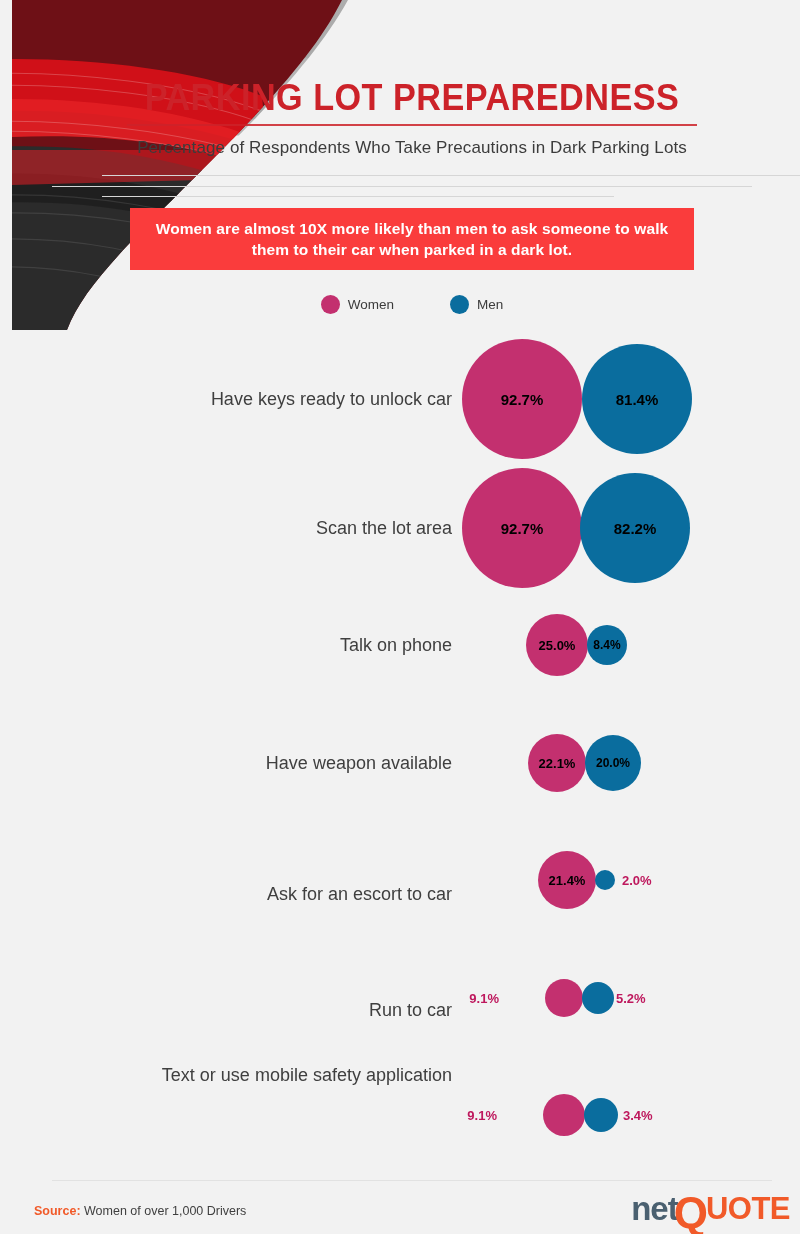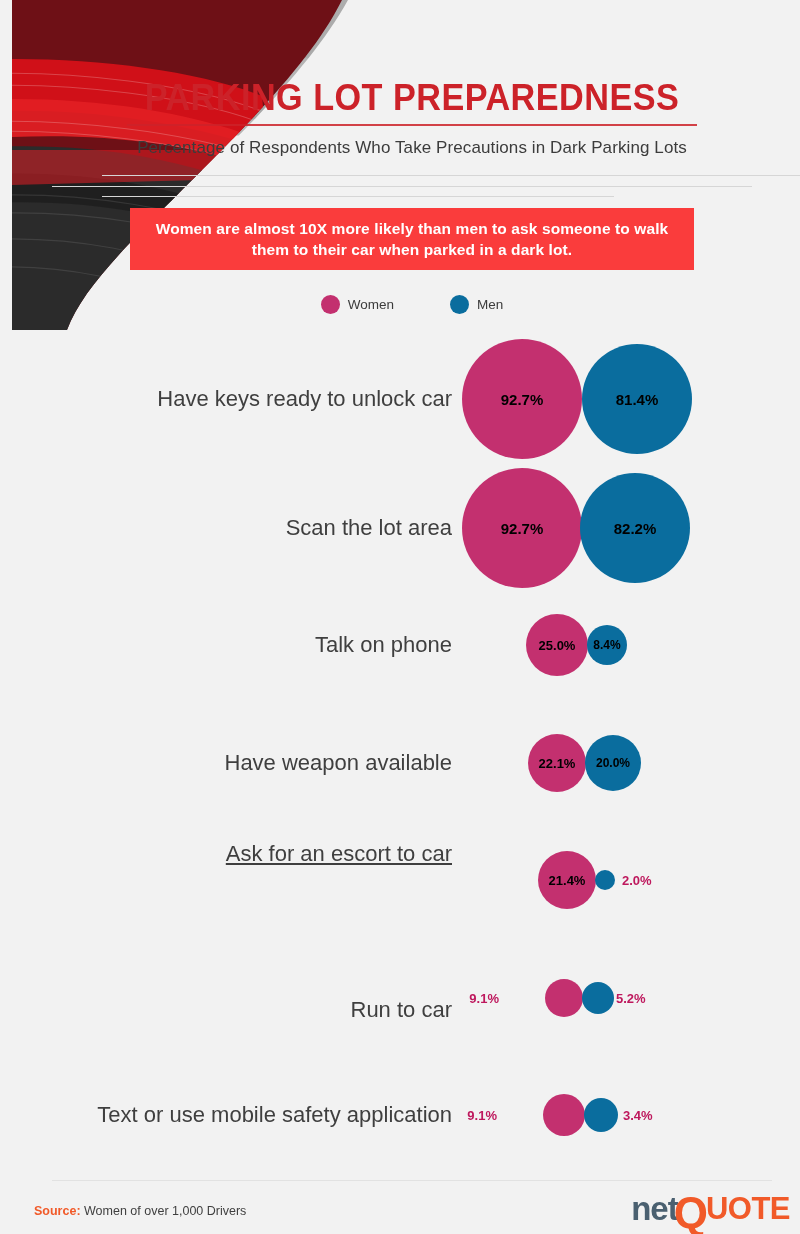--- a/index.html
+++ b/index.html
@@ -55,21 +55,21 @@
   }
   .legend-item{display:flex;align-items:center;gap:8px;}
   .legend-dot{width:19px;height:19px;border-radius:50%;display:block;}
   .legend-label{font-size:13.5px;color:#3c3c3c;}
 
   
   #rows{position:absolute;left:0;top:330px;width:800px;}
   .row{position:relative;width:800px;}
   .row-label{
     position:absolute;right:0;width:420px;text-align:right;
-    font-size:22px;color:#3f3f3f;line-height:20px;
+    font-size:18px;color:#3f3f3f;line-height:20px;
     transform:translateY(-50%);
   }
   .bubbles{position:absolute;left:450px;top:0;height:100%;}
   .bubble{
     position:absolute;border-radius:50%;
     display:flex;align-items:center;justify-content:center;
     color:#000000;font-weight:bold;
     transform:translateY(-50%);
     box-sizing:border-box;
   }
@@ -226,40 +226,40 @@
         <div class="bubbles" style="top: 433px; height: 0px;">
           <div class="bubble" style="width: 58px; height: 58px; left: 66px; top: 0px; background: rgb(195, 48, 111);">
             <span style="font-size: 13px;">22.1%</span>
           </div>
           <div class="bubble" style="width: 56px; height: 56px; left: 123px; top: 0px; background: rgb(10, 109, 158);">
             <span style="font-size: 12px;">20.0%</span>
           </div>
         </div>
       </div>
       <div class="row" style="height: 0px;">
-        <div class="row-label" style="top: 524px; right: 360px; text-decoration: underline;">Ask for an escort to car</div>
+        <div class="row-label" style="top: 564px; right: 360px;">Ask for an escort to car</div>
         <div class="bubbles" style="top: 550px; height: 0px;">
           <div class="bubble" style="width: 58px; height: 58px; left: 76px; top: 0px; background: rgb(195, 48, 111);">
             <span style="font-size: 13px;">21.4%</span>
           </div>
           <div class="bubble" style="width: 20px; height: 20px; left: 133px; top: 0px; background: rgb(10, 109, 158);"></div>
           <div class="outside-label" style="font-size: 13px; top: 0px; left: 160px;">2.0%</div>
         </div>
       </div>
       <div class="row" style="height: 0px;">
         <div class="row-label" style="top: 680px; right: 360px;">Run to car</div>
         <div class="bubbles" style="top: 668px; height: 0px;">
           <div class="bubble" style="width: 38px; height: 38px; left: 83px; top: 0px; background: rgb(195, 48, 111);"></div>
           <div class="bubble" style="width: 32px; height: 32px; left: 120px; top: 0px; background: rgb(10, 109, 158);"></div>
           <div class="outside-label" style="font-size: 13px; top: 0px; left: 0px; width: 37px; text-align: right;">9.1%</div>
           <div class="outside-label" style="font-size: 13px; top: 0px; left: 154px;">5.2%</div>
         </div>
       </div>
       <div class="row" style="height: 0px;">
-        <div class="row-label" style="top: 785px; right: 360px;">Text or use mobile safety application</div>
+        <div class="row-label" style="top: 745px; right: 360px;">Text or use mobile safety application</div>
         <div class="bubbles" style="top: 785px; height: 0px;">
           <div class="bubble" style="width: 42px; height: 42px; left: 81px; top: 0px; background: rgb(195, 48, 111);"></div>
           <div class="bubble" style="width: 34px; height: 34px; left: 122px; top: 0px; background: rgb(10, 109, 158);"></div>
           <div class="outside-label" style="font-size: 13px; top: 0px; left: 0px; width: 35px; text-align: right;">9.1%</div>
           <div class="outside-label" style="font-size: 13px; top: 0px; left: 161px;">3.4%</div>
         </div>
       </div>
     </div>
 
   <div class="footer-line"></div>

